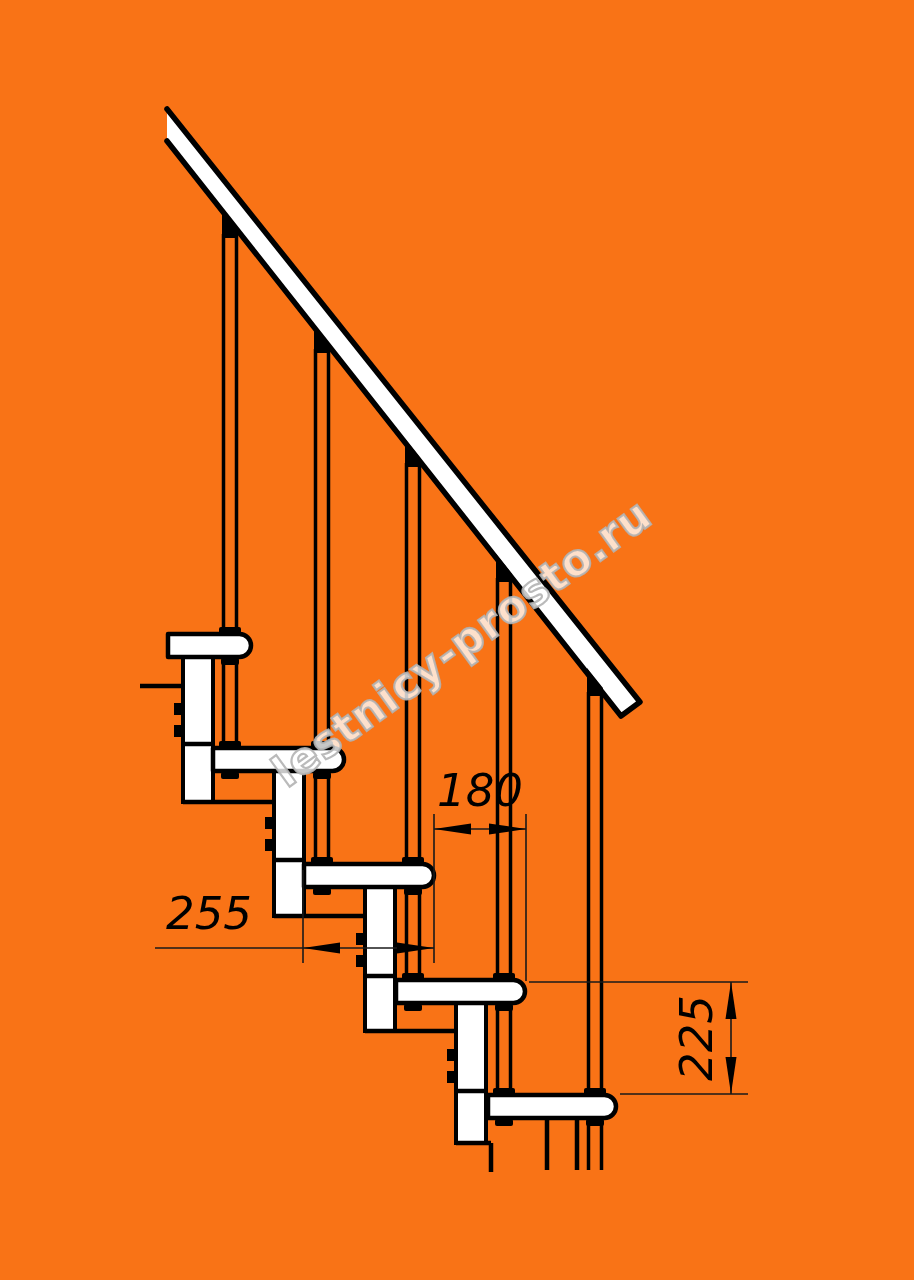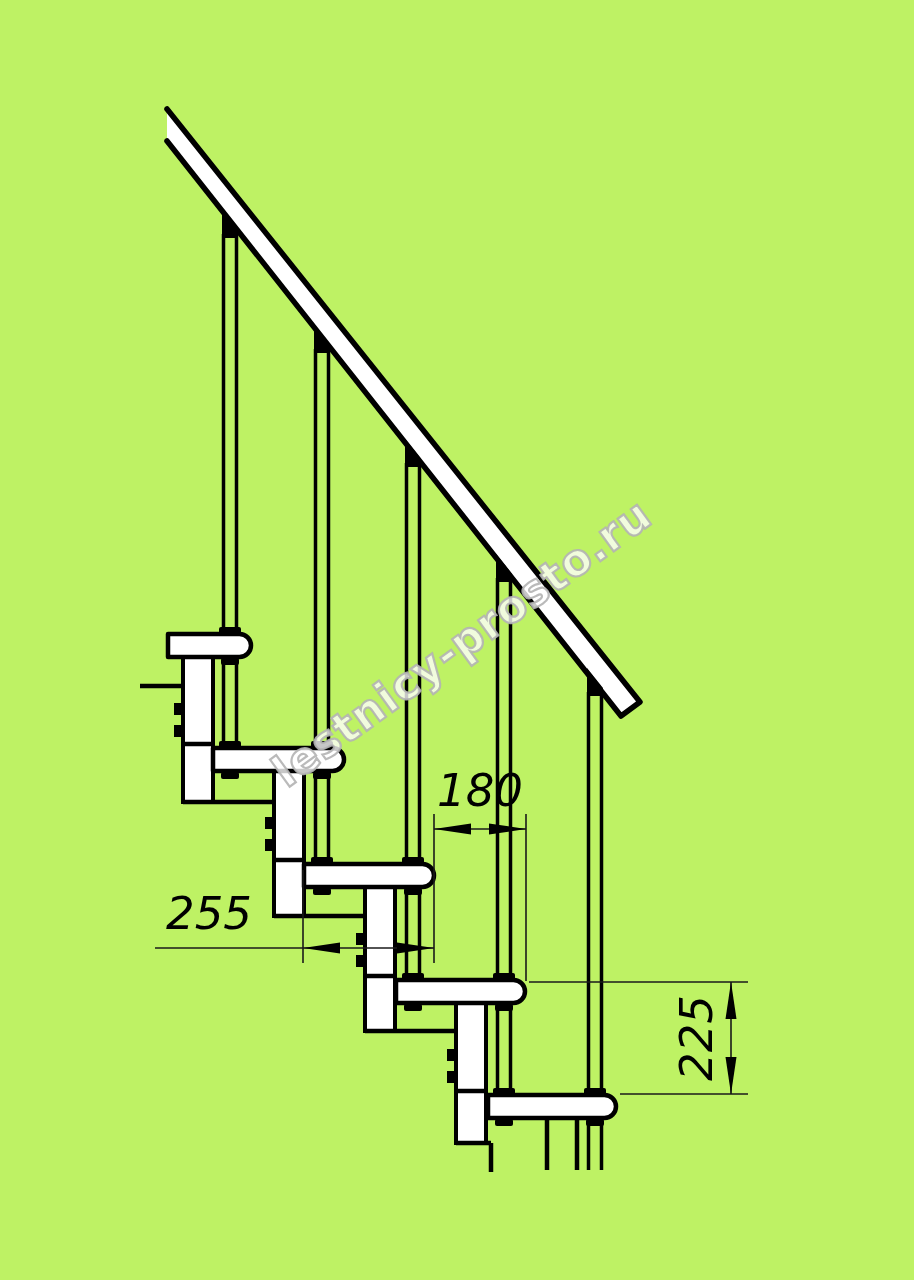--- a/index.html
+++ b/index.html
@@ -1,16 +1,16 @@
 <!DOCTYPE html>
 <html><head>
 <meta charset="utf-8">
 <style>
   html,body{margin:0;padding:0;background:#ffffff;}
-  .page{position:relative;width:914px;height:1280px;background:#bef264;overflow:hidden;
+  .page{position:relative;width:914px;height:1280px;background:#f97316;overflow:hidden;
         font-family:"DejaVu Sans",sans-serif;}
   svg{position:absolute;left:0;top:0;}
   .ln{stroke:#000;fill:none;stroke-width:4.5;stroke-linecap:butt;}
   .rail{stroke:#000;fill:none;stroke-width:5.5;stroke-linejoin:round;stroke-linecap:round;}
   .bal{stroke:#000;fill:none;stroke-width:3.5;}
   .blk{fill:#000;stroke:none;}
   .tread{fill:#ffffff;stroke:#000;stroke-width:4.5;stroke-linejoin:round;}
   .box{fill:#ffffff;stroke:#000;stroke-width:4;}
   .thin{stroke:#1a1a1a;stroke-width:1.6;fill:none;}
   .dimtext{font-family:"DejaVu Sans",sans-serif;font-style:italic;font-size:45px;fill:#000;}

